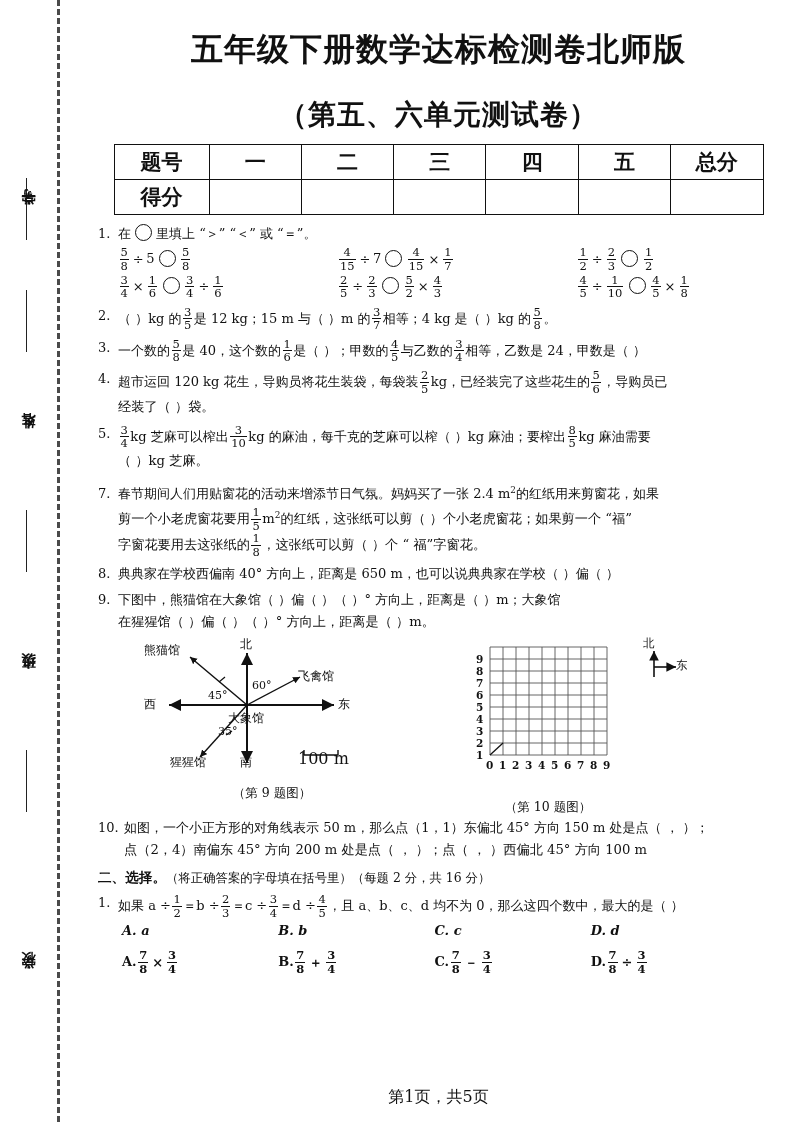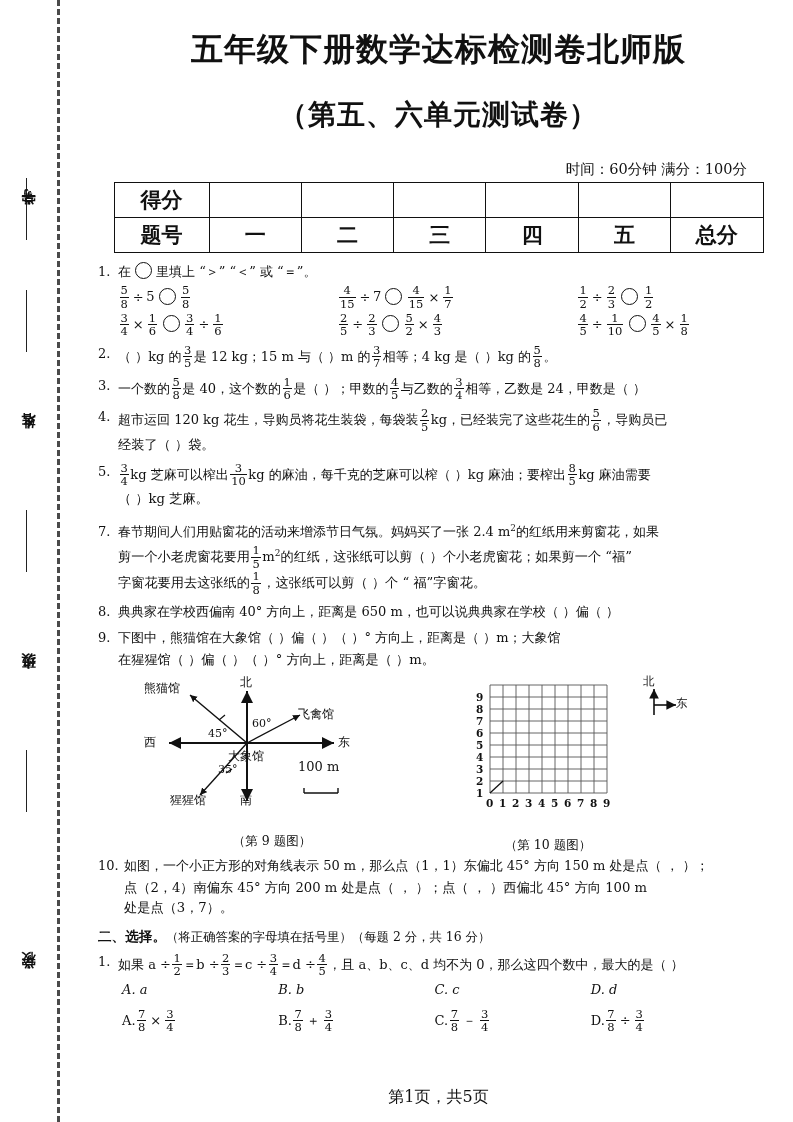--- a/index.html
+++ b/index.html
@@ -100,21 +100,21 @@
   .exprow > div{flex:0 0 33.3%;font-size:13px;}
   .exprow > div:nth-child(2){padding-left:10px;}
   .exprow > div:nth-child(3){padding-left:30px;}
 
   
   .figs{display:flex;justify-content:flex-start;padding-left:24px;margin-top:2px;}
   .fig{position:relative;}
   .figcap{text-align:center;font-size:12.5px;margin-top:1px;}
 
   
-  .choices{display:flex;padding-left:24px;margin:0 0 2px 0;}
+  .choices{display:flex;padding-left:24px;margin:0 0 2px 0;font-weight:bold;}
   .choices>div{flex:0 0 25%;font-size:13px;}
   .ital{font-style:italic;font-family:"DejaVu Serif","Liberation Serif",serif;}
 
   .footer{
     position:absolute;left:0;right:0;bottom:14px;
     text-align:center;font-size:16px;
   }
   sup{font-size:0.68em;vertical-align:super;}
 </style>
 </head>
@@ -143,41 +143,40 @@
     <div class="seal-rule" style="top:750px;"></div>
     <div class="seal-item" style="top:960px;">
       <span class="seal-label">学校：</span>
     </div>
   </div>
 
   <div class="main">
 
     <h1 class="title">五年级下册数学达标检测卷北师版</h1>
     <h2 class="subtitle">（第五、六单元测试卷）</h2>
-    <div class="meta">时间：60分钟  满分：100分</div>
 
     <table class="score">
       <tbody>
           <tr>
-        <td class="lbl">得分</td>
-        <td></td>
-        <td></td>
-        <td></td>
-        <td></td>
-        <td></td>
-        <td></td>
-      </tr>
-      <tr>
         <td class="lbl">题号</td>
         <td>一</td>
         <td>二</td>
         <td>三</td>
         <td>四</td>
         <td>五</td>
         <td>总分</td>
+      </tr>
+      <tr>
+        <td class="lbl">得分</td>
+        <td></td>
+        <td></td>
+        <td></td>
+        <td></td>
+        <td></td>
+        <td></td>
       </tr>
     </tbody>
       </table>
 
     <div class="content">
 
 
       <div class="q">
         <span class="num">1.</span>
         <span>在</span><span class="circ"></span><span>里填上 “＞” “＜” 或 “＝”。</span>
@@ -288,22 +287,22 @@
           <div style="position:absolute;left:118px;top:118px;font-size:12px;">南</div>
           <div style="position:absolute;left:22px;top:60px;font-size:12px;">西</div>
           <div style="position:absolute;left:216px;top:60px;font-size:12px;">东</div>
           <div style="position:absolute;left:22px;top:6px;font-size:12px;">熊猫馆</div>
           <div style="position:absolute;left:176px;top:32px;font-size:12px;">飞禽馆</div>
           <div style="position:absolute;left:106px;top:74px;font-size:12px;">大象馆</div>
           <div style="position:absolute;left:48px;top:118px;font-size:12px;">猩猩馆</div>
           <div style="position:absolute;left:86px;top:52px;font-size:11px;">45°</div>
           <div style="position:absolute;left:130px;top:42px;font-size:11px;">60°</div>
           <div style="position:absolute;left:96px;top:88px;font-size:11px;">35°</div>
-          <div style="position:absolute;left:176px;top:84px;font-size:13px;">100 m</div>
-          <div class="figcap" style="margin-top:12px;">（第 9 题图）</div>
+          <div style="position:absolute;left:176px;top:112px;font-size:16px;">100 m</div>
+          <div class="figcap" style="margin-top:2px;">（第 9 题图）</div>
         </div>
 
         <div class="fig" style="width:260px;margin-left:46px;">
           <svg width="230" height="140" viewBox="0 0 230 140">
             <defs>
               <marker id="ah2" markerWidth="7" markerHeight="7" refX="6" refY="3" orient="auto">
                 <path d="M0,0 L6,3 L0,6 z" fill="#111"></path>
               </marker>
             </defs>
             <g stroke="#555" stroke-width="0.9" fill="none">
@@ -362,21 +361,20 @@
 
           <div class="figcap" style="margin-top:16px;width:160px;">（第 10 题图）</div>
         </div>
       </div>
 
       <div class="q nowrapline" style="padding-left:26px;margin-top:1px;">
         <span class="num">10.</span>
         <span>如图，一个小正方形的对角线表示 50 m，那么点（1，1）东偏北 45° 方向 150 m 处是点（   ，   ）；</span>
       </div>
       <div class="nowrapline" style="padding-left:26px;">点（2，4）南偏东 45° 方向 200 m 处是点（   ，    ）；点（   ，    ）西偏北 45° 方向 100 m</div>
-      <div class="nowrapline" style="padding-left:26px;">处是点（3，7）。</div>
 
       <div class="sec-head" style="margin-top:7px;">
         <span>二、选择。</span><span class="small">（将正确答案的字母填在括号里）（每题 2 分，共 16 分）</span>
       </div>
 
       <div class="q nowrapline" style="margin-top:5px;">
         <span class="num">1.</span>
         <span>如果 a ÷</span><span class="fr"><span class="n">1</span><span class="d">2</span></span><span>＝b ÷</span><span class="fr"><span class="n">2</span><span class="d">3</span></span><span>＝c ÷</span><span class="fr"><span class="n">3</span><span class="d">4</span></span><span>＝d ÷</span><span class="fr"><span class="n">4</span><span class="d">5</span></span><span>，且 a、b、c、d 均不为 0，那么这四个数中，最大的是（       ）</span>
       </div>
 

